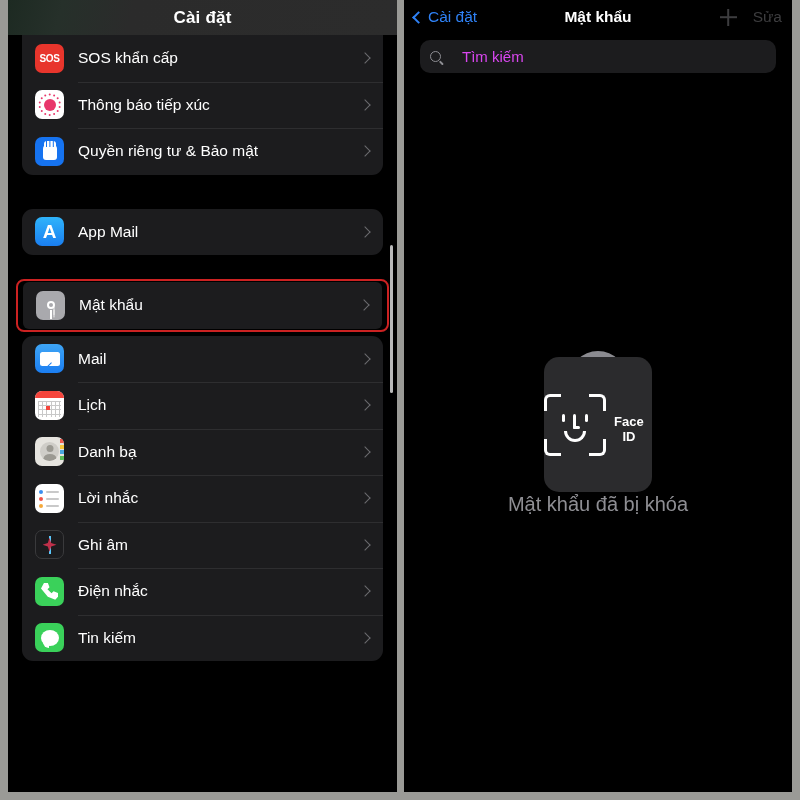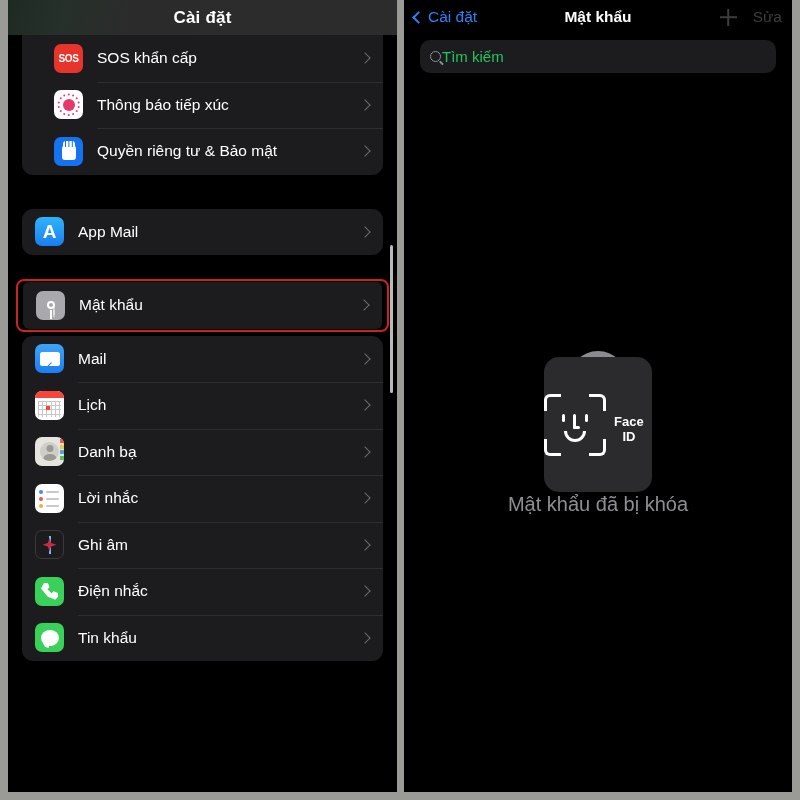--- a/index.html
+++ b/index.html
@@ -37,21 +37,21 @@
     height: 757px;
     background: #000;
     padding-top: 0;
   }
   .group {
     margin: 0 14px;
     background: #1c1c1e;
     border-radius: 11px;
     overflow: hidden;
   }
-  .group.g1 { border-radius: 0 0 11px 11px; padding-left: 19px; }
+  .group.g1 { border-radius: 0 0 11px 11px; }
   .row {
     position: relative;
     display: flex; align-items: center;
     height: 46.5px;
     padding-left: 13px;
   }
   .row + .row::before {
     content: "";
     position: absolute; left: 56px; right: 0; top: 0;
     height: 1px; background: #2e2e30;
@@ -304,21 +304,21 @@
   .search-icon {
     width: 11px; height: 11px; border: 1.6px solid #8e8e93;
     border-radius: 50%; position: relative; flex: 0 0 auto;
   }
   .search-icon::after {
     content:""; position:absolute; right:-4px; bottom:-3px;
     width: 5px; height: 1.6px; background:#8e8e93;
     transform: rotate(45deg); border-radius:1px;
   }
   .search-placeholder {
-    margin-left: 1px; color: #22c55e; font-size: 15px;
+    margin-left: 21px; color: #d946ef; font-size: 15px;
   }
 
   
   .locked-area {
     position: relative; height: 500px;
   }
   .lock-visual {
     position: absolute; left: 50%; top: 240px;
     transform: translateX(-50%);
     width: 120px; text-align: center;
@@ -523,21 +523,21 @@
               <div class="p"></div>
             </div>
           <div class="row-label">Điện nhắc</div>
           <div class="chev"></div>
         </div>
 
         <div class="row">
           <div class="ico ic-messages">
               <div class="bub"></div>
             </div>
-          <div class="row-label">Tin khẩu</div>
+          <div class="row-label">Tin kiếm</div>
           <div class="chev"></div>
         </div>
       </div>
 
       <div class="scroll-ind"></div>
     </div>
   </div>
 
   <div class="divider"></div>
 

